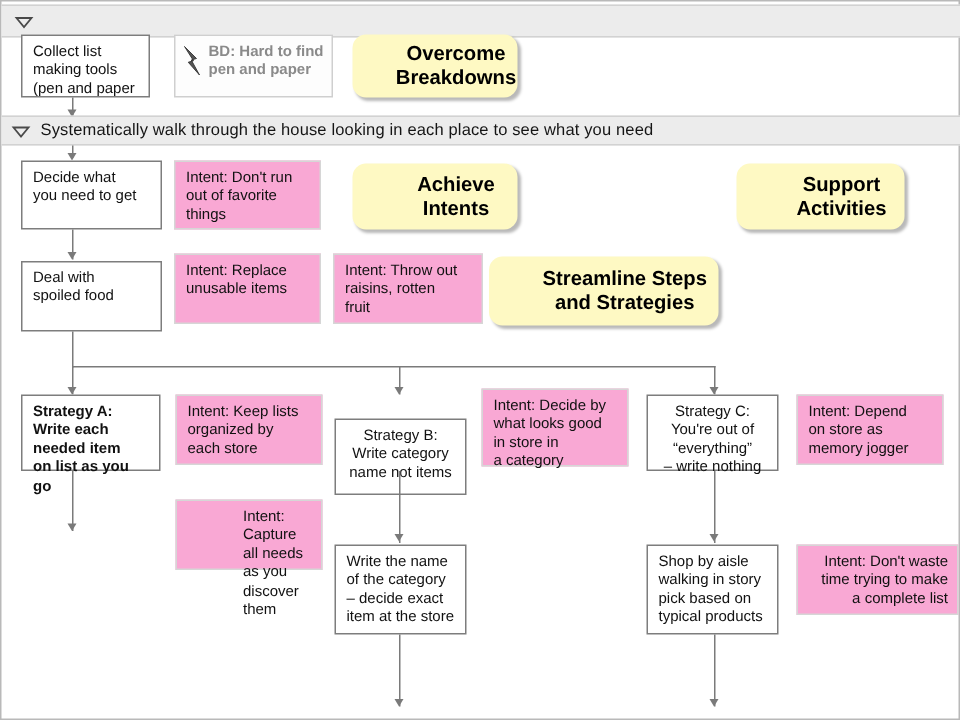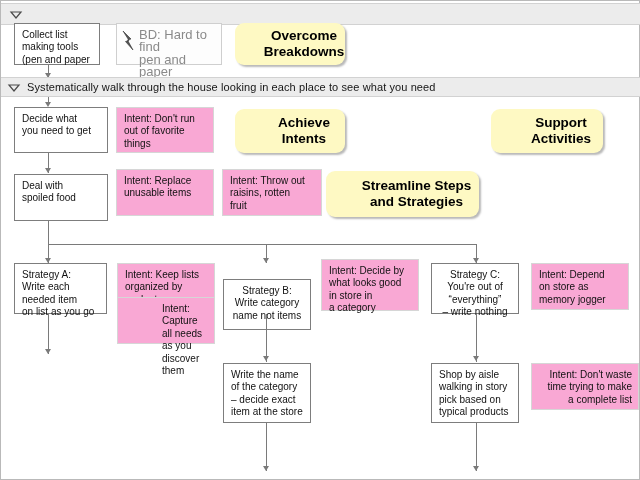--- a/index.html
+++ b/index.html
@@ -57,21 +57,21 @@
 
   
   .bdbox{
     position:absolute;box-sizing:border-box;
     background:#fdfdfd;
     border:1px solid #cfcfcf;
     padding:5px 5px 4px 5px;
     display:flex;align-items:flex-start;
   }
   .bolt{flex:0 0 auto;margin-right:4px;margin-top:1px;}
-  .bdtext{font-size:13px;line-height:12.4px;color:#8a8a8a;white-space:pre-line;}
+  .bdtext{font-size:10px;line-height:12.4px;color:#8a8a8a;white-space:pre-line;font-weight:bold;}
 
   
   .callout{
     position:absolute;box-sizing:border-box;
     background:#fef9c3;
     border-radius:9px;
     display:flex;align-items:center;justify-content:center;
     text-align:center;
     font-size:13.5px;font-weight:bold;line-height:16.5px;
     color:#000;
@@ -164,30 +164,30 @@
 
   <div class="vline" style="left:47px;top:220px;height:24px;"></div>
   <div class="hline" style="left:47px;top:243px;width:429px;"></div>
   <div class="vline" style="left:47px;top:243px;height:19px;"></div>
   <div class="arrow" style="left:44px;top:257px;"></div>
   <div class="vline" style="left:265px;top:243px;height:19px;"></div>
   <div class="arrow" style="left:262px;top:257px;"></div>
   <div class="vline" style="left:475px;top:243px;height:19px;"></div>
   <div class="arrow" style="left:472px;top:257px;"></div>
 
-  <div class="pbox" style="left:13px;top:262px;width:93px;height:51px;">Strategy A:
+  <div class="pbox" style="left:13px;top:262px;width:93px;height:51px;font-weight:bold;">Strategy A:
 Write each
 needed item
 on list as you go</div>
 
   <div class="ibox" style="left:116px;top:262px;width:98px;height:47px;">Intent: Keep lists
 organized by
 each store</div>
 
-  <div class="ibox" style="left:116px;top:296px;width:98px;height:47px;padding-left:44px;">Intent: Capture
+  <div class="ibox" style="left:116px;top:332px;width:98px;height:47px;padding-left:44px;">Intent: Capture
 all needs as you
 discover them</div>
 
   <div class="pbox center" style="left:222px;top:262px;width:88px;height:51px;margin-top:16px;">Strategy B:
 Write category
 name not items</div>
 
   <div class="ibox" style="left:320px;top:258px;width:98px;height:52px;">Intent: Decide by
 what looks good
 in store in

